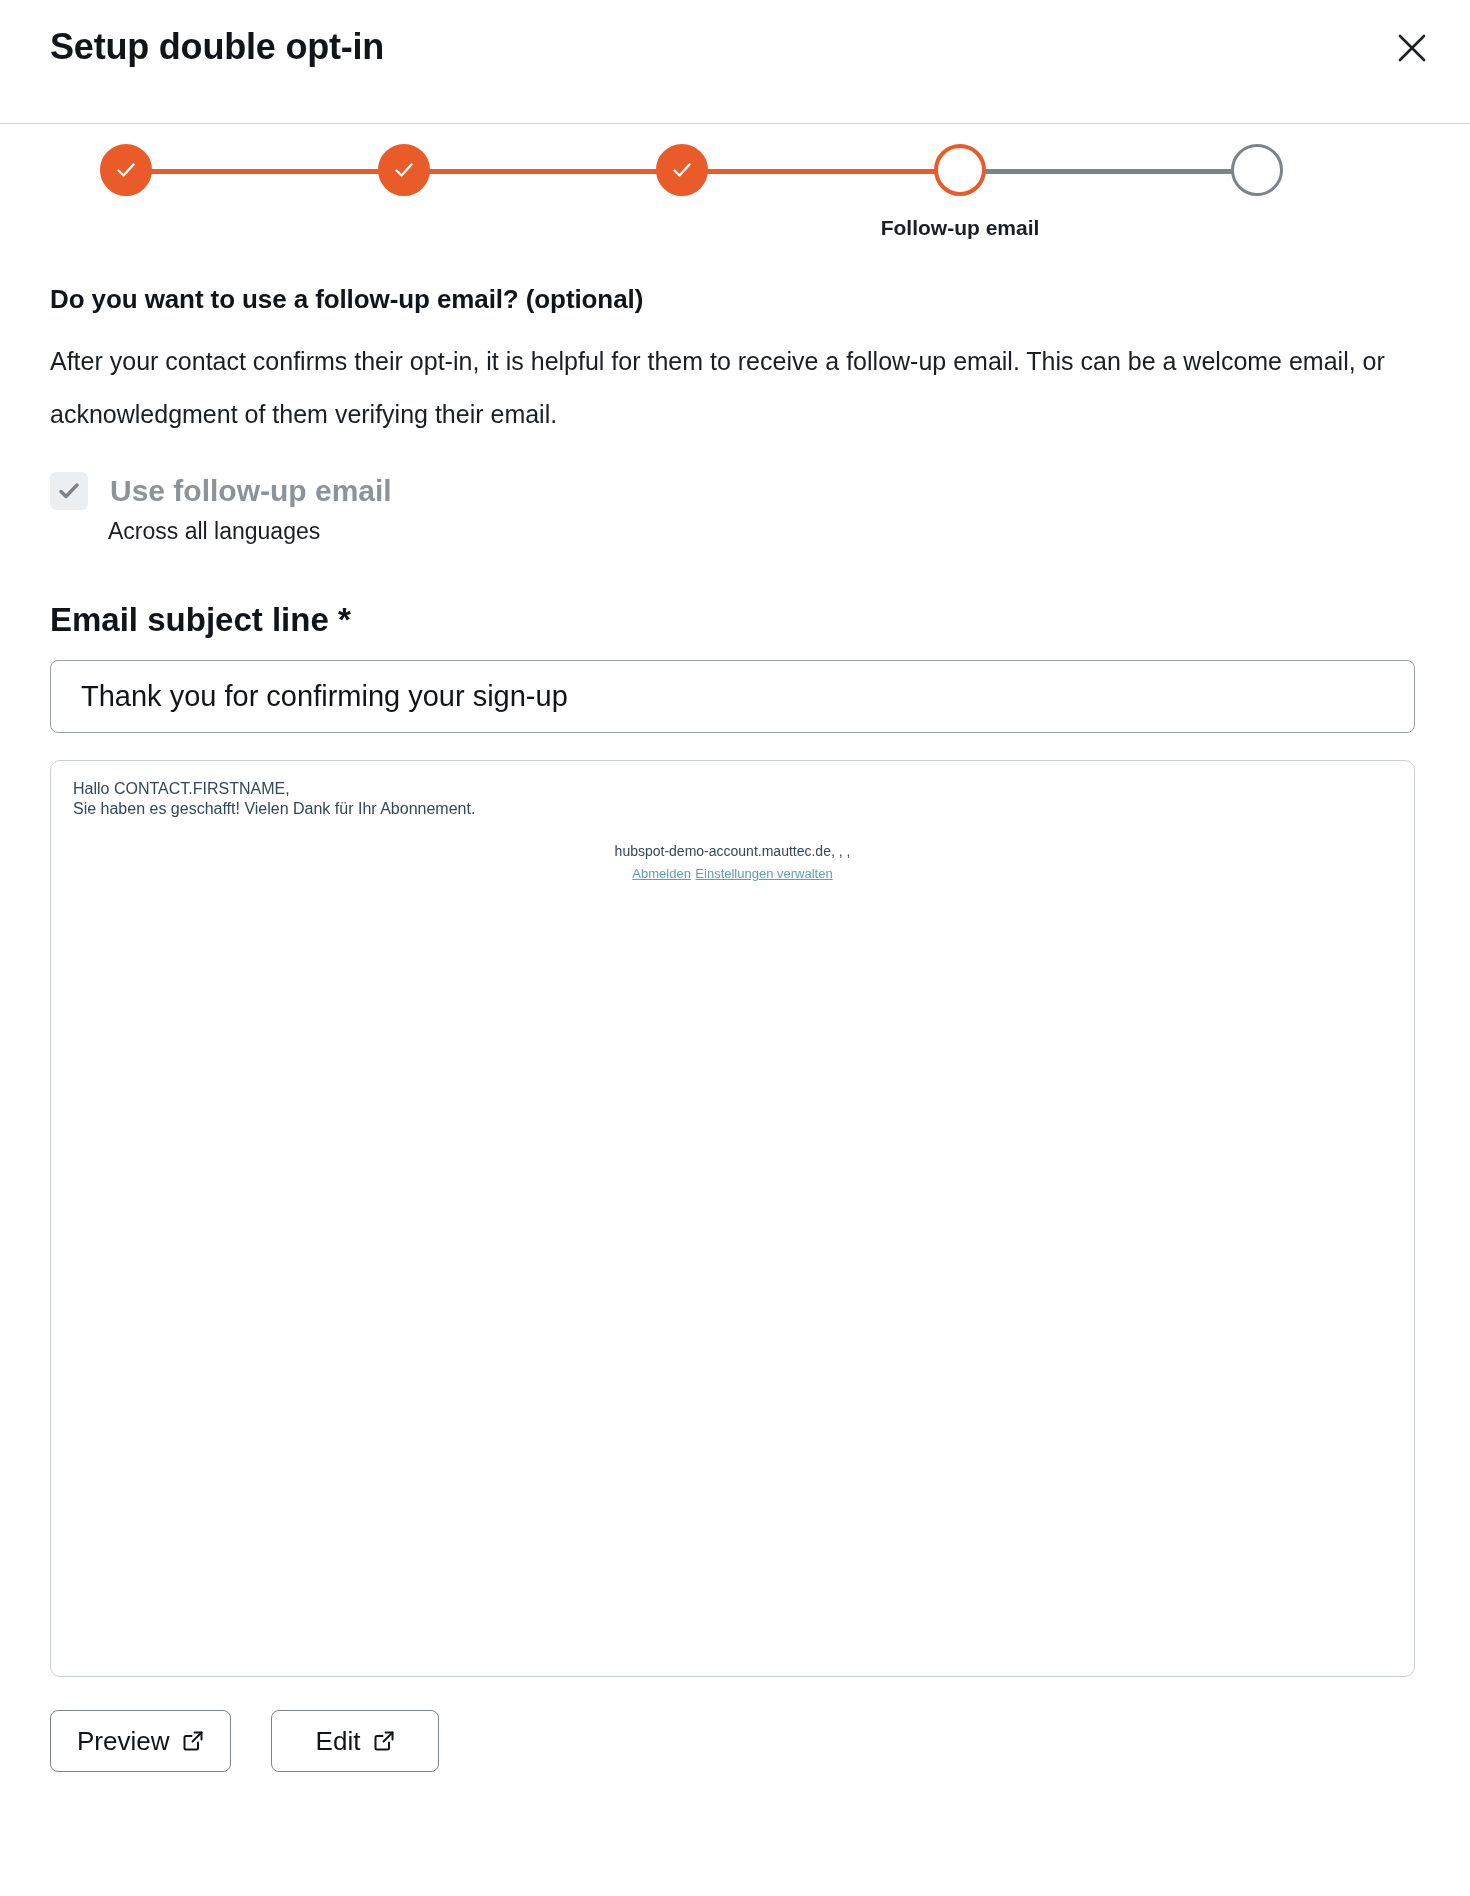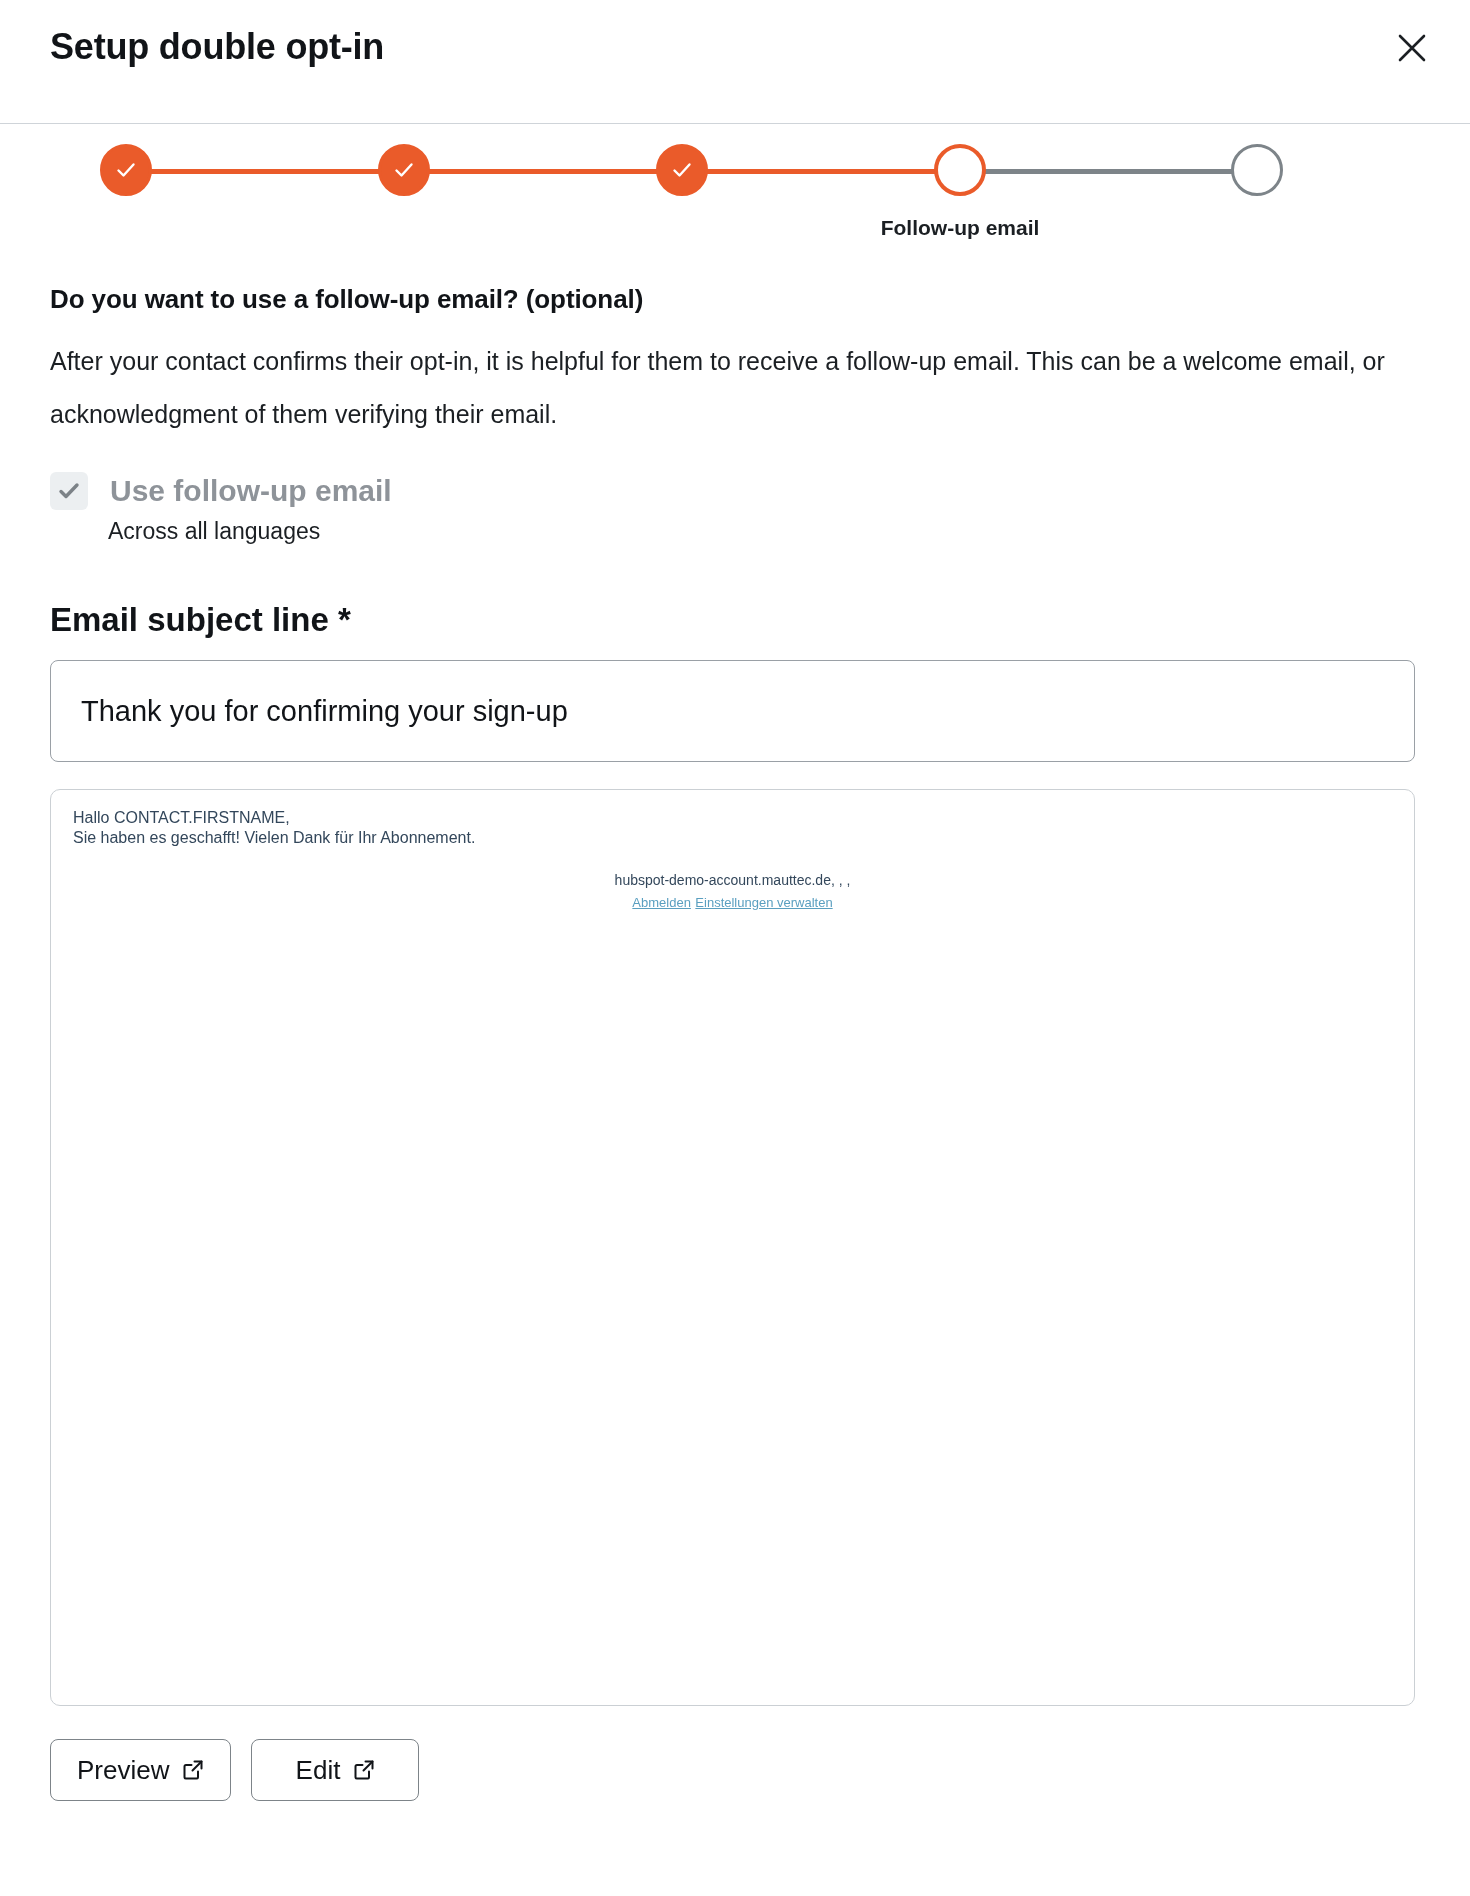--- a/index.html
+++ b/index.html
@@ -140,21 +140,21 @@
   .field-label {
     margin: 56px 0 0 50px;
     font-size: 33px;
     font-weight: 700;
     color: #111418;
   }
   .subject-input {
     display: block;
     margin: 21px 0 0 50px;
     width: 1365px;
-    height: 102px;
+    height: 73px;
     border: 1px solid #9aa0a6;
     border-radius: 8px;
     background: #ffffff;
     font-family: "Liberation Sans", sans-serif;
     font-size: 29px;
     color: #111418;
     padding: 0 30px;
     outline: none;
   }
 
@@ -193,21 +193,21 @@
   .preview-footer-links a {
     font-size: 13px;
     color: #5a9fc0;
     text-decoration: underline;
   }
 
   
   .action-row {
     margin: 33px 0 0 50px;
     display: flex;
-    gap: 20px;
+    gap: 40px;
   }
   .action-btn {
     height: 62px;
     min-width: 168px;
     padding: 0 26px;
     border: 1px solid #7d8489;
     border-radius: 8px;
     background: #ffffff;
     display: flex;
     align-items: center;

